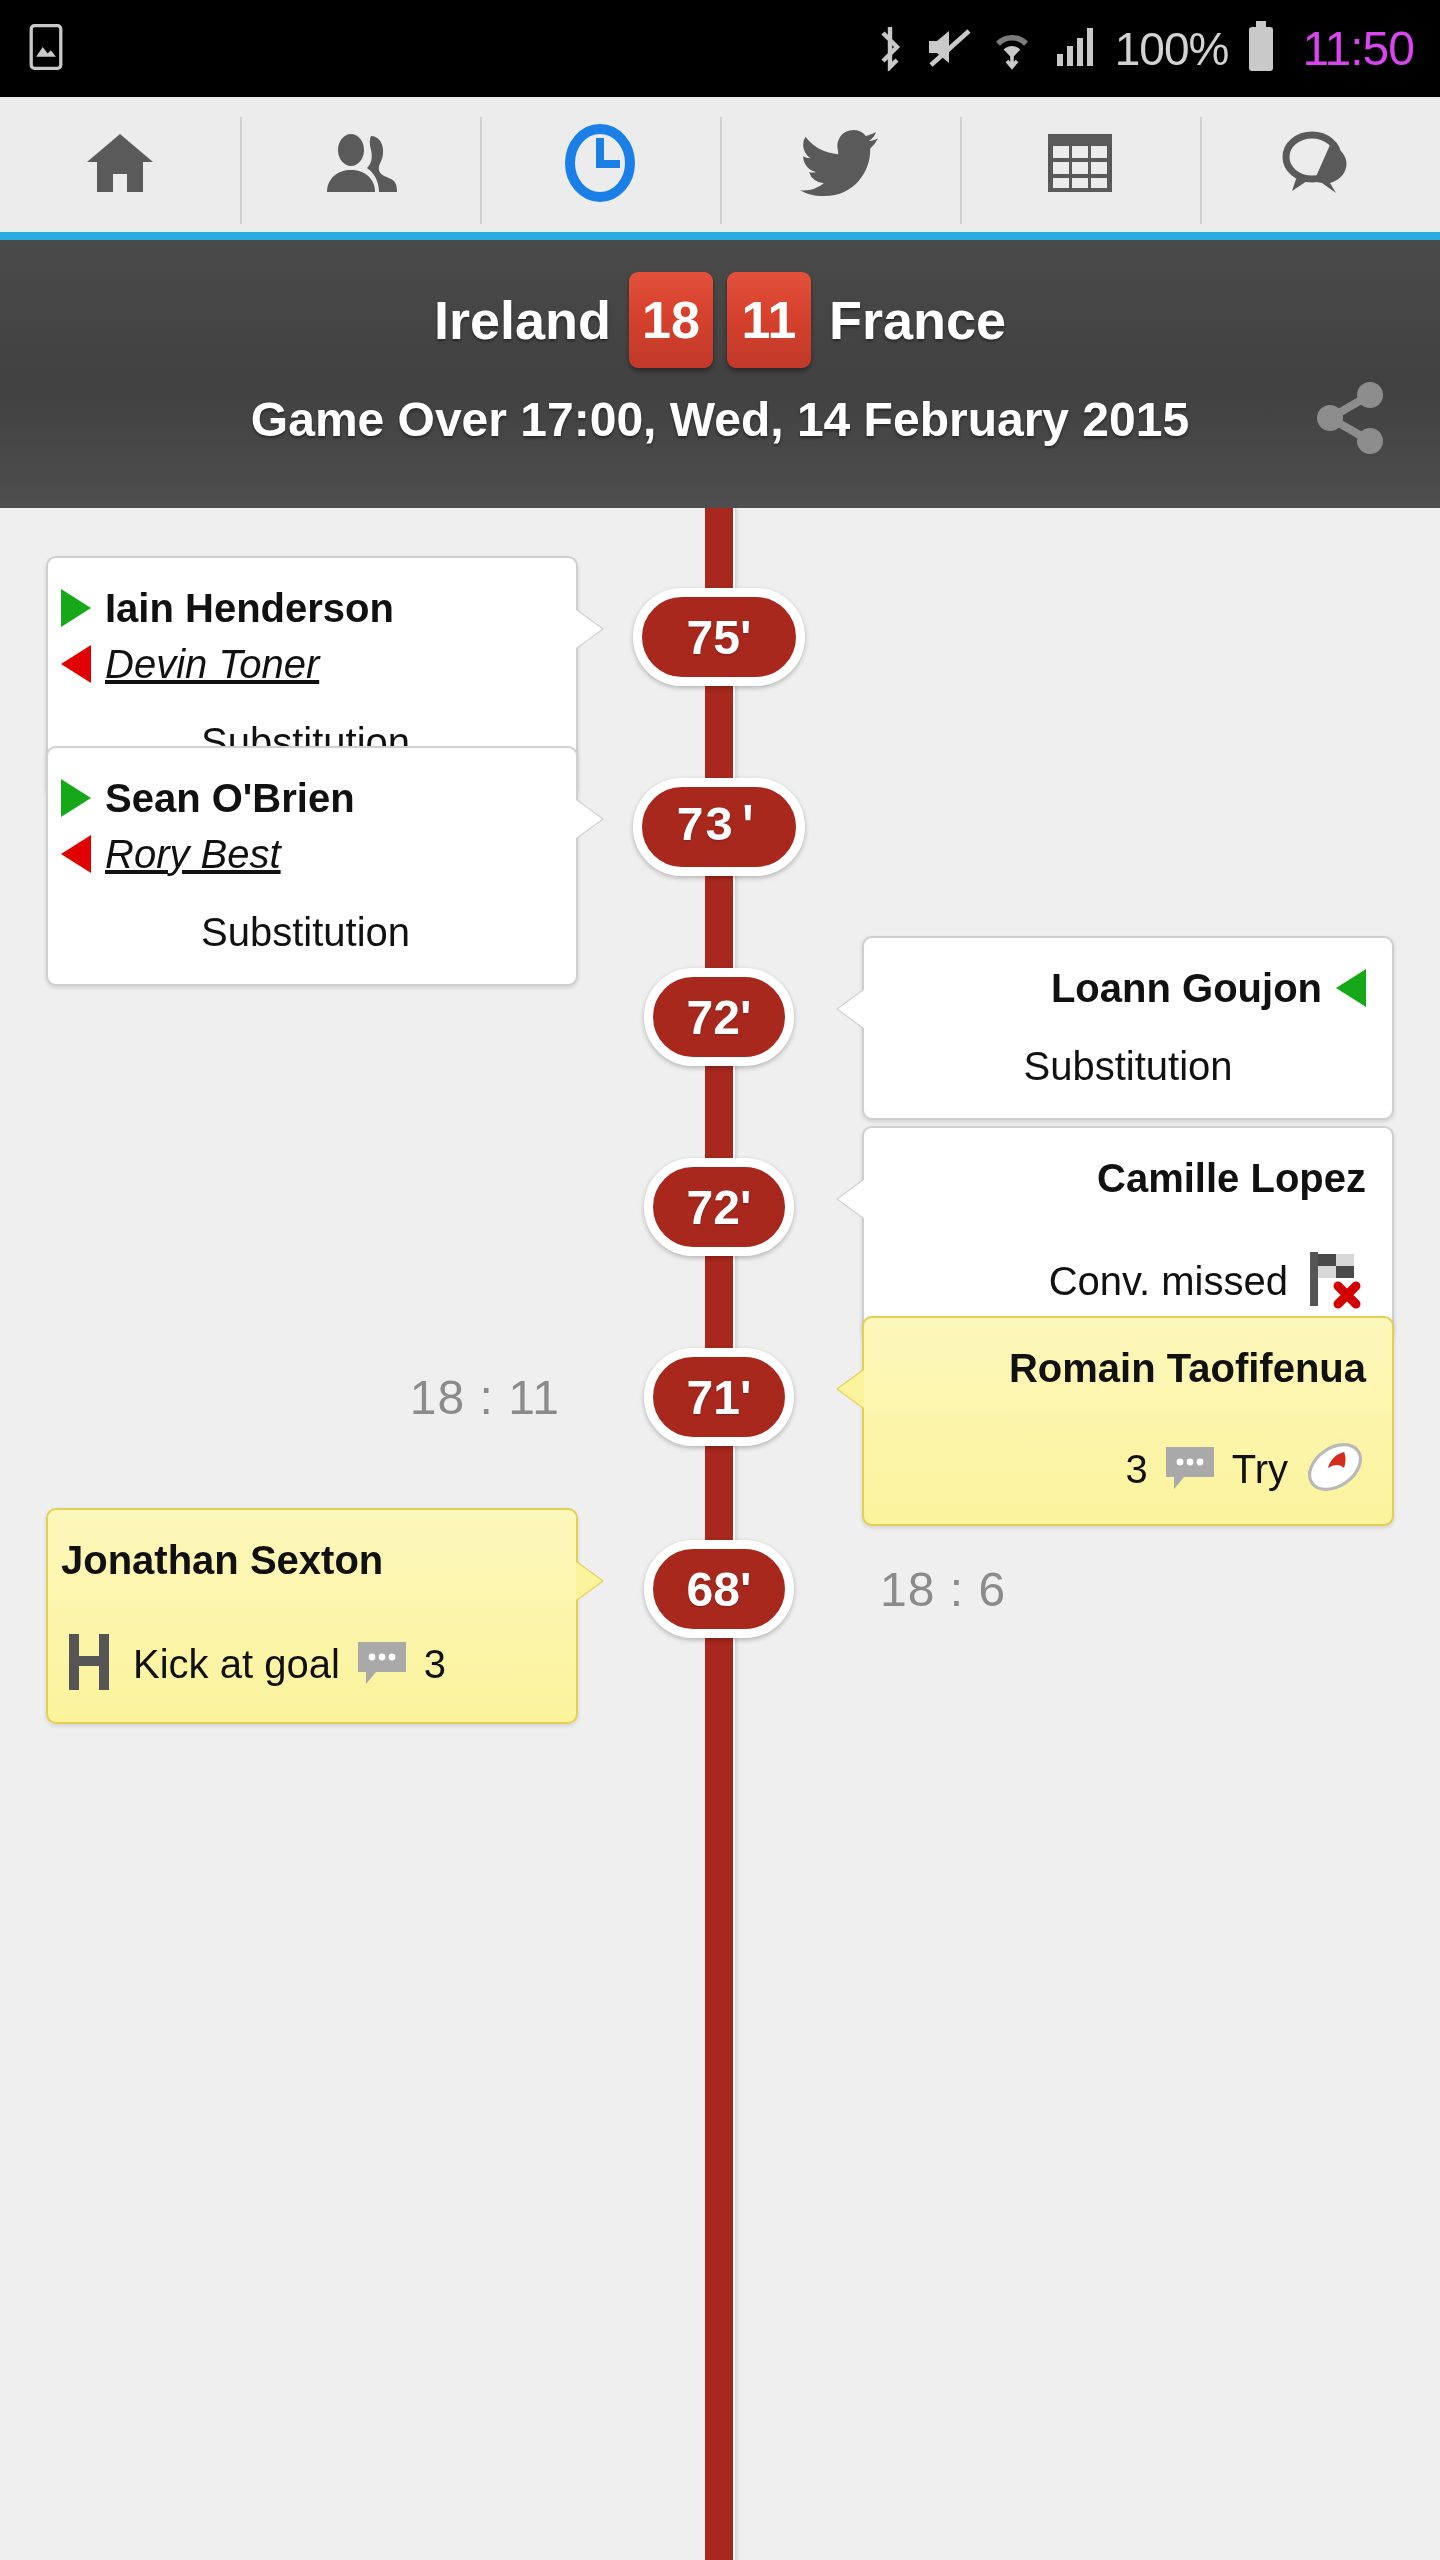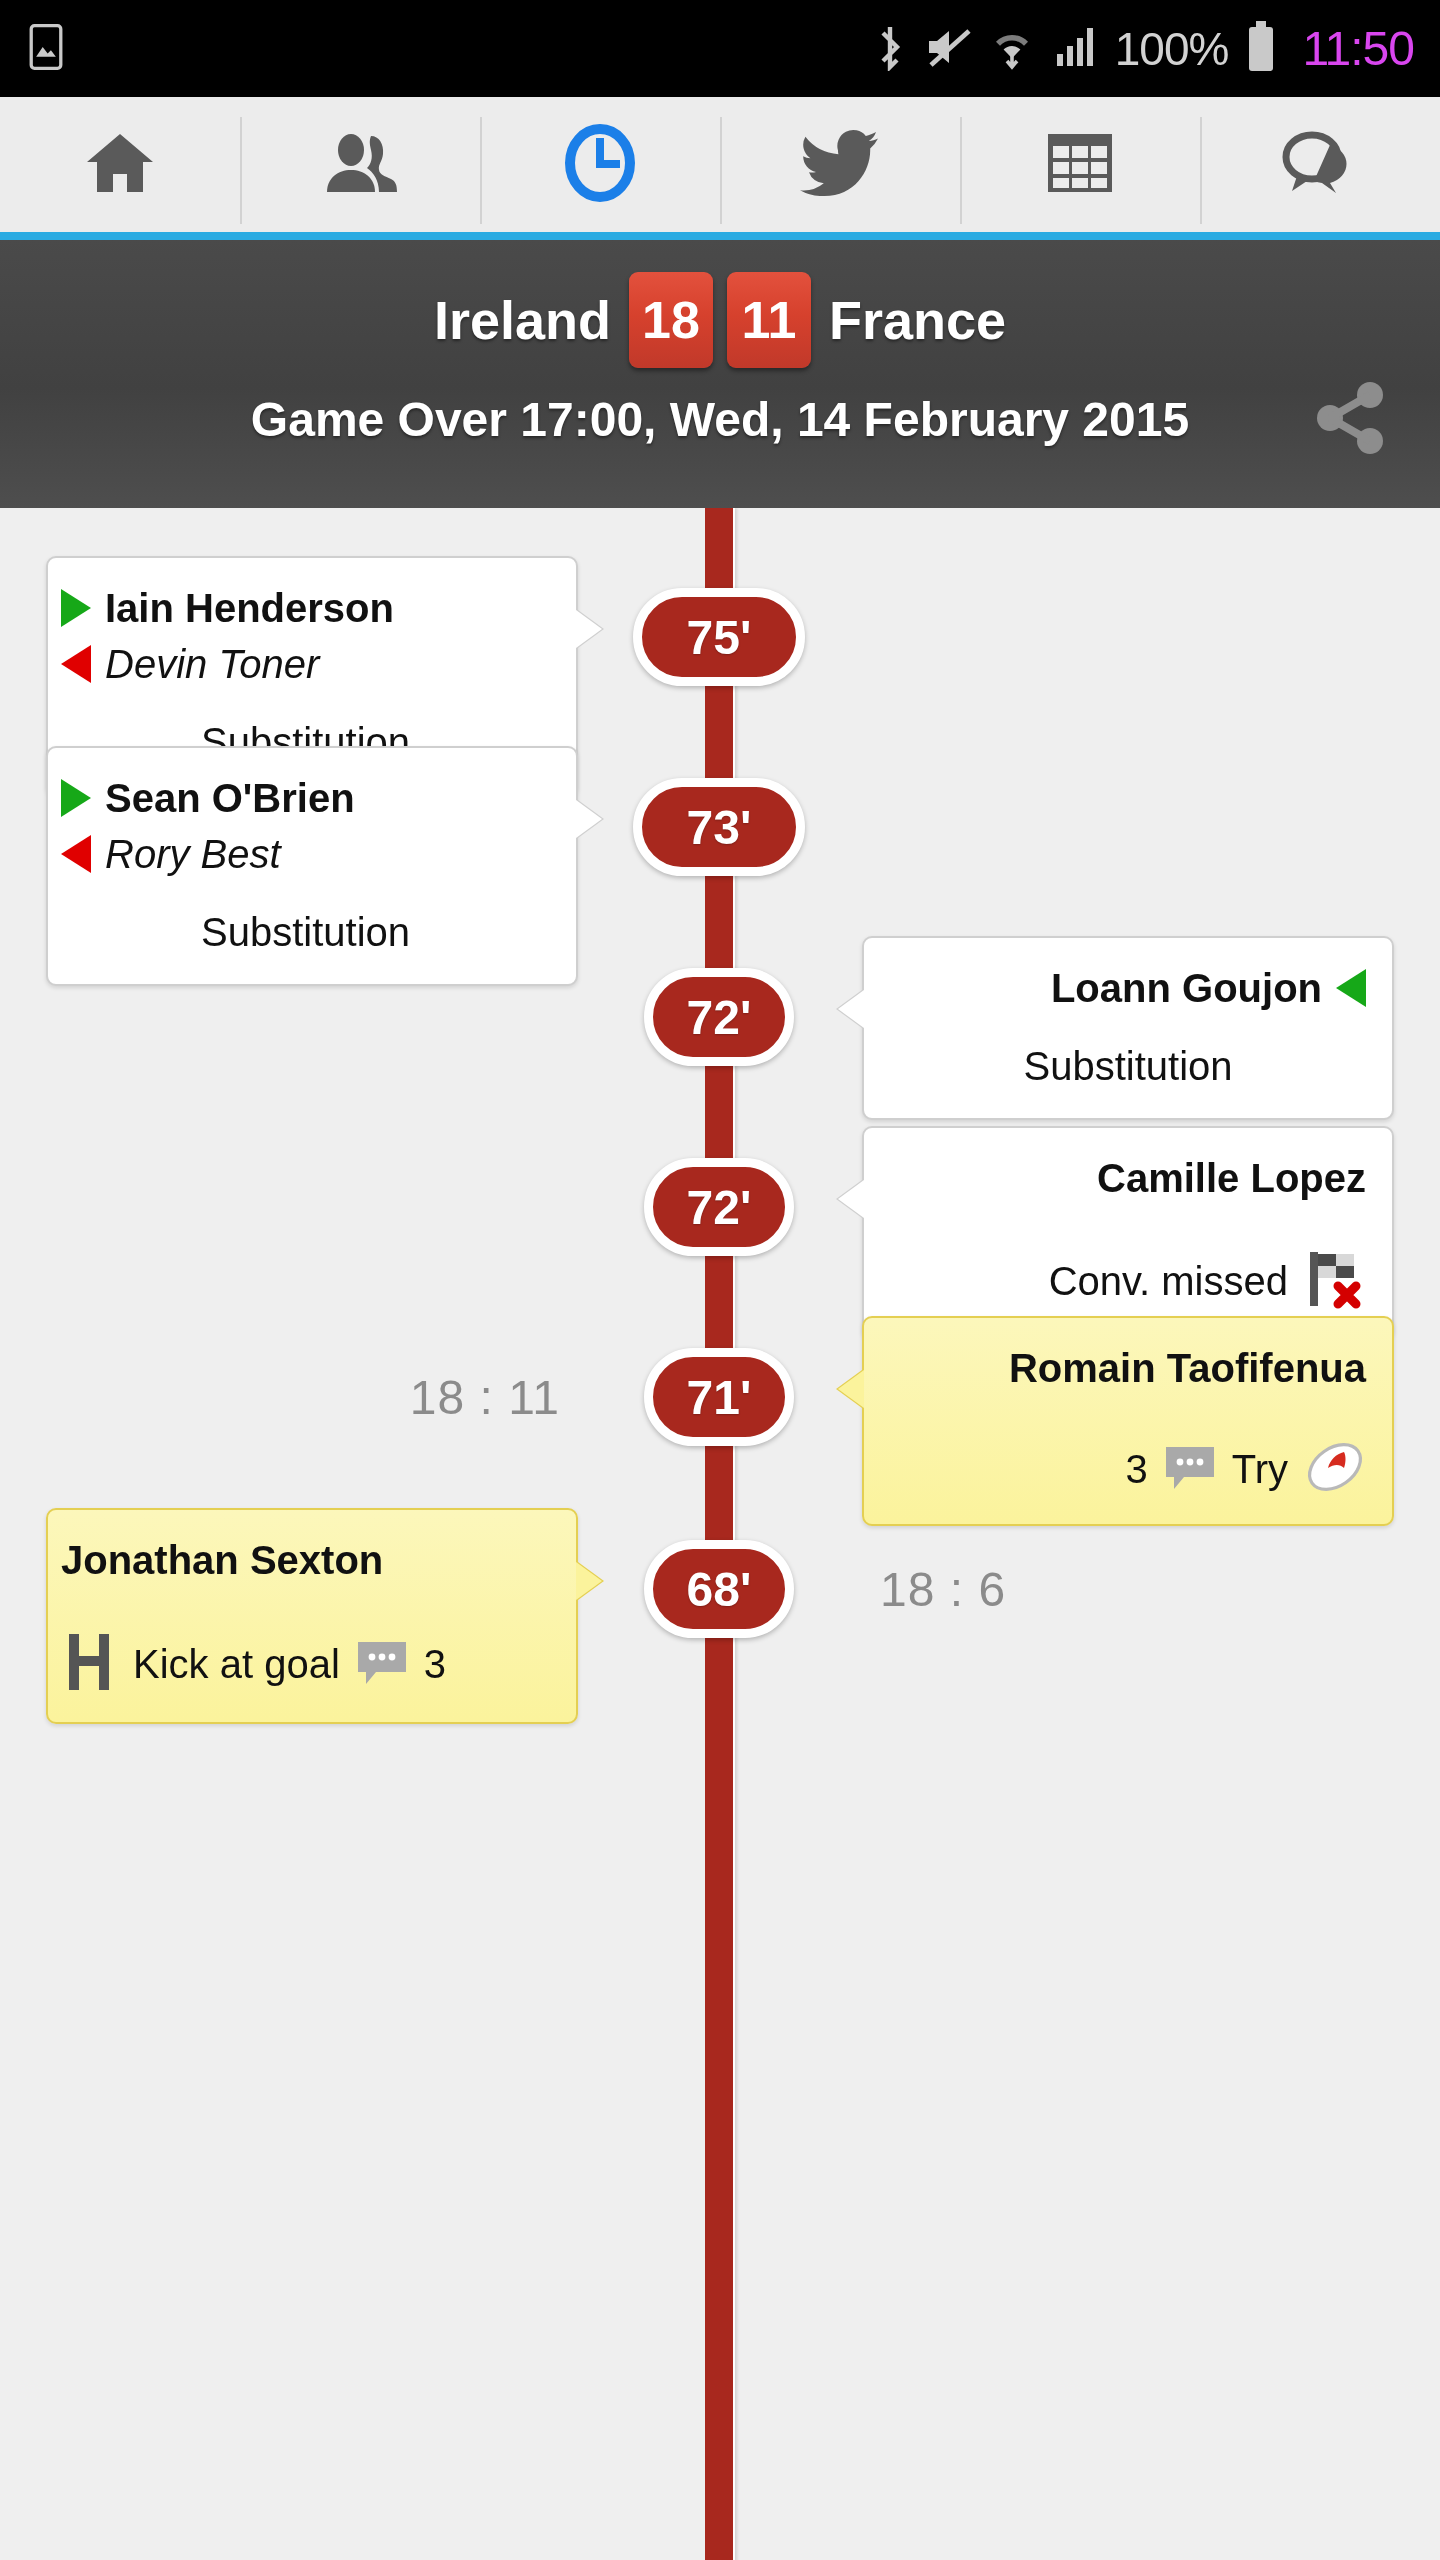--- a/index.html
+++ b/index.html
@@ -154,21 +154,21 @@
   }
   .card.yellow.left::after  { border-left-color: #fbf39c;  filter: drop-shadow(2px 0 0 #e4cf52); }
   .card.yellow.right::after { border-right-color: #fbf39c; filter: drop-shadow(-2px 0 0 #e4cf52); }
 
   .player-line {
     display: flex; align-items: center; gap: 14px;
     min-height: 56px;
   }
   .card.right .player-line { justify-content: flex-end; }
   .name-in  { font-size: 40px; font-weight: bold; color: #111; }
-  .name-out { font-size: 40px; font-style: italic; color: #111; }
+  .name-out { font-size: 40px; font-style: italic; color: #111; text-decoration: underline; }
 
   .tri {
     width: 0; height: 0; flex: 0 0 auto;
   }
   .tri-right-green {
     border-top: 19px solid transparent;
     border-bottom: 19px solid transparent;
     border-left: 30px solid #16a818;
   }
   .tri-left-red {
@@ -359,21 +359,21 @@
         <span class="name-in">Sean O'Brien</span>
       </div>
       <div class="player-line">
         <span class="tri tri-left-red"></span>
         <span class="name-out">Rory Best</span>
       </div>
       <div class="action-row center">
         <span class="action-text">Substitution</span>
       </div>
     </div>
-    <div class="minute" style="top:270px;">73'</div>
+    <div class="minute" style="top:270px;font-family:Liberation Mono, monospace;">73'</div>
   </div>
 
   <div class="event">
     <div class="card right" style="top:428px;">
       <div class="player-line">
         <span class="name-in">Loann Goujon</span>
         <span class="tri tri-left-green"></span>
       </div>
       <div class="action-row center">
         <span class="action-text">Substitution</span>

